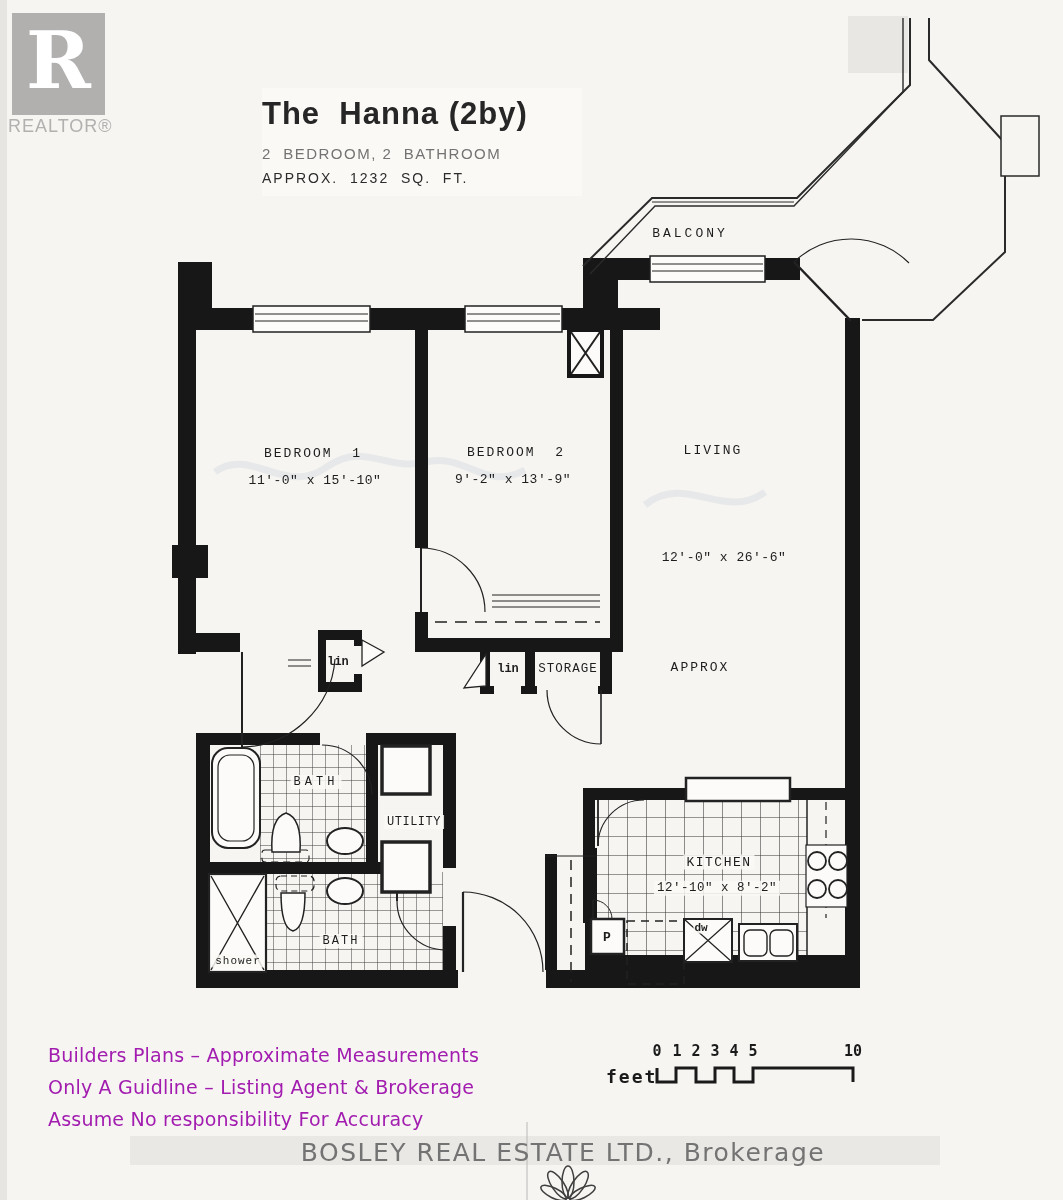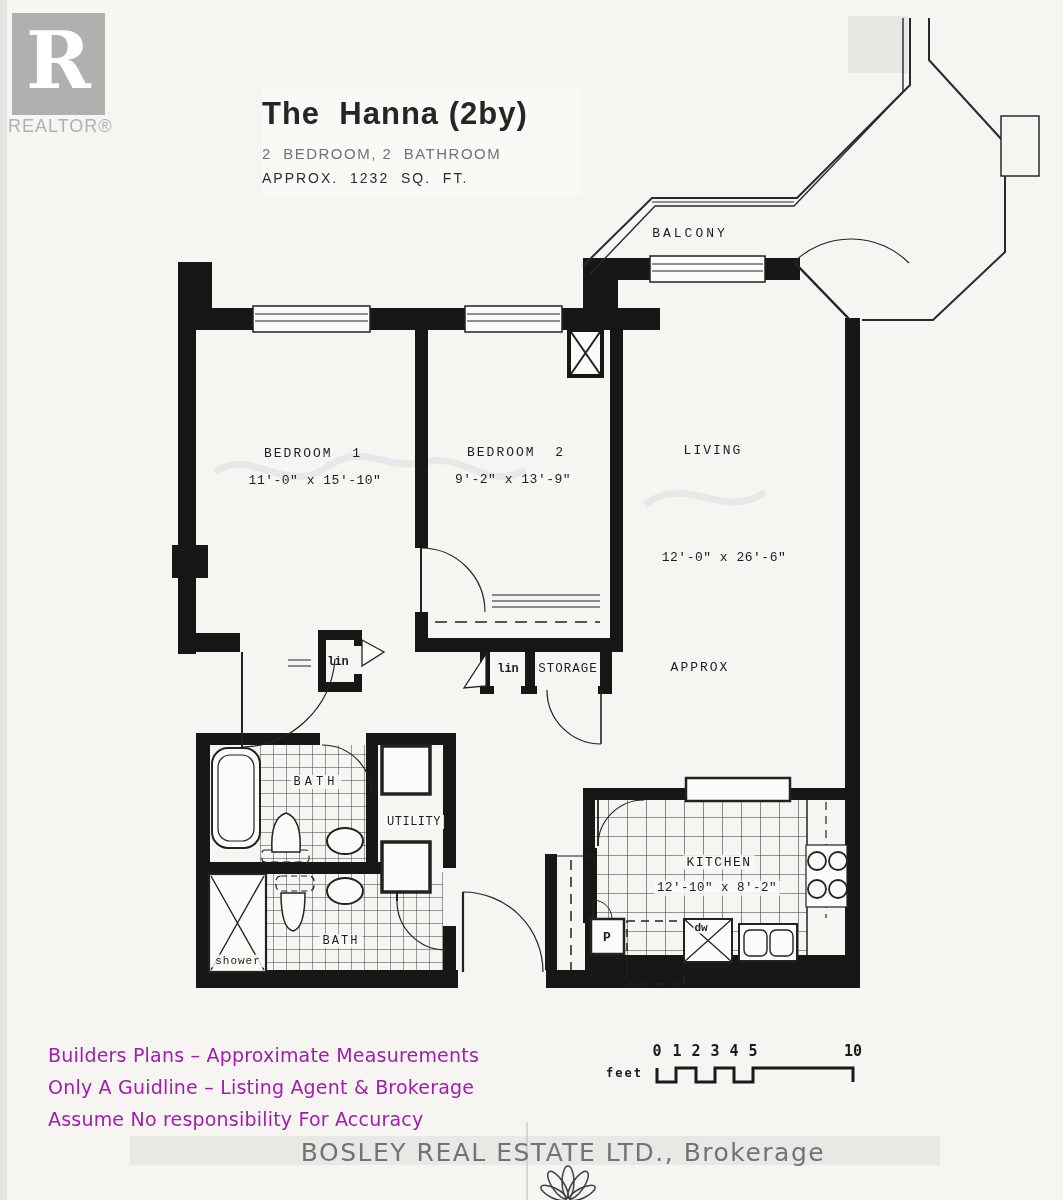--- a/index.html
+++ b/index.html
@@ -35,21 +35,21 @@
   .title-wrap{left:262px;top:88px;width:320px;background:#faf9f6;padding:8px 0 10px;}
   .title-main{font-size:31px;font-weight:bold;letter-spacing:1px;color:#262626;}
   .title-sub{font-size:15px;letter-spacing:1.5px;margin-top:13px;color:#737373;}
   .title-sub2{font-size:14px;letter-spacing:2px;margin-top:8px;color:#2b2b2b;}
   .scale-num{
     position:absolute;transform:translate(-50%,0);
     font-family:"DejaVu Sans Mono", monospace;font-weight:bold;font-size:15px;color:#1a1a1a;
   }
   .feet-lbl{
     position:absolute;font-family:"DejaVu Sans Mono", monospace;
-    font-weight:bold;font-size:12px;letter-spacing:2px;color:#1a1a1a;
+    font-weight:bold;font-size:18px;letter-spacing:2px;color:#1a1a1a;
   }
   .disc{
     position:absolute;left:48px;font-family:"DejaVu Sans", sans-serif;
     font-size:19px;color:#a21caf;letter-spacing:0.2px;white-space:nowrap;
   }
   .band{left:130px;top:1136px;width:810px;height:29px;background:#eae8e4;}
   .watermark{
     position:absolute;left:563px;top:1152px;transform:translate(-50%,-50%);
     font-size:25px;letter-spacing:1.5px;color:#737373;white-space:nowrap;
     font-family:"DejaVu Sans", sans-serif;

